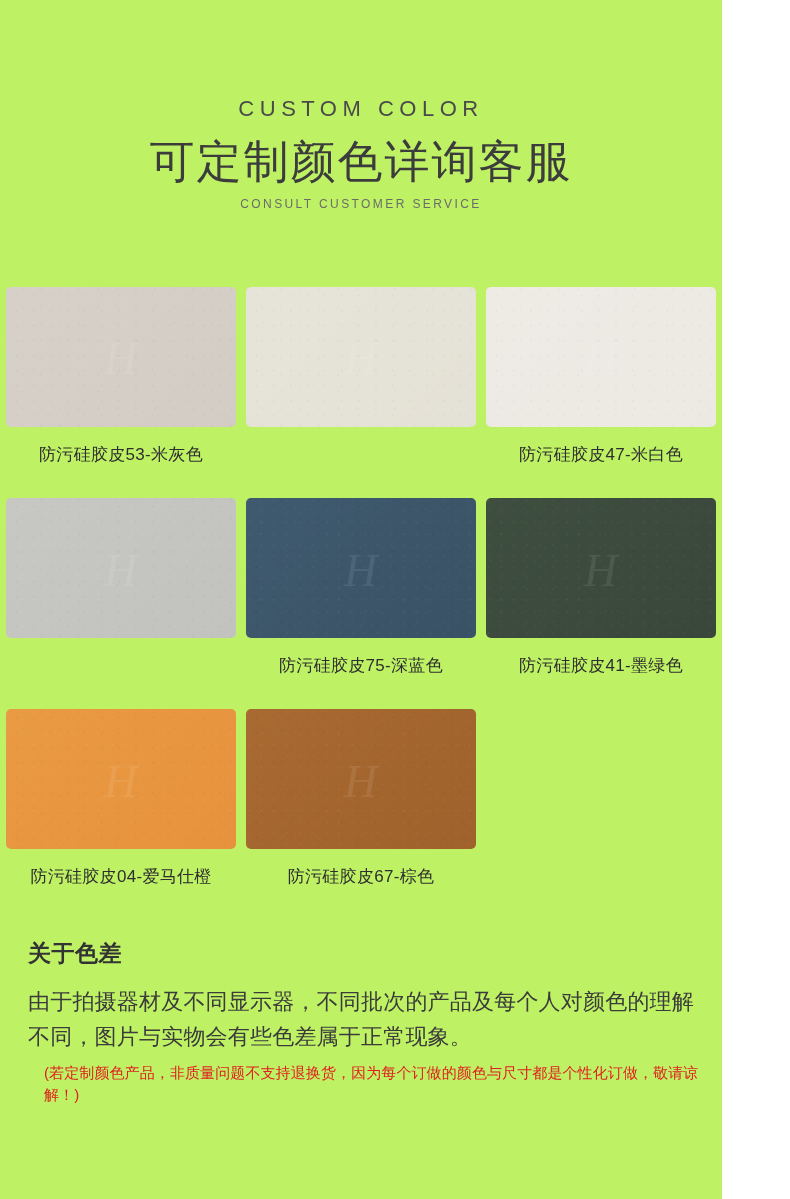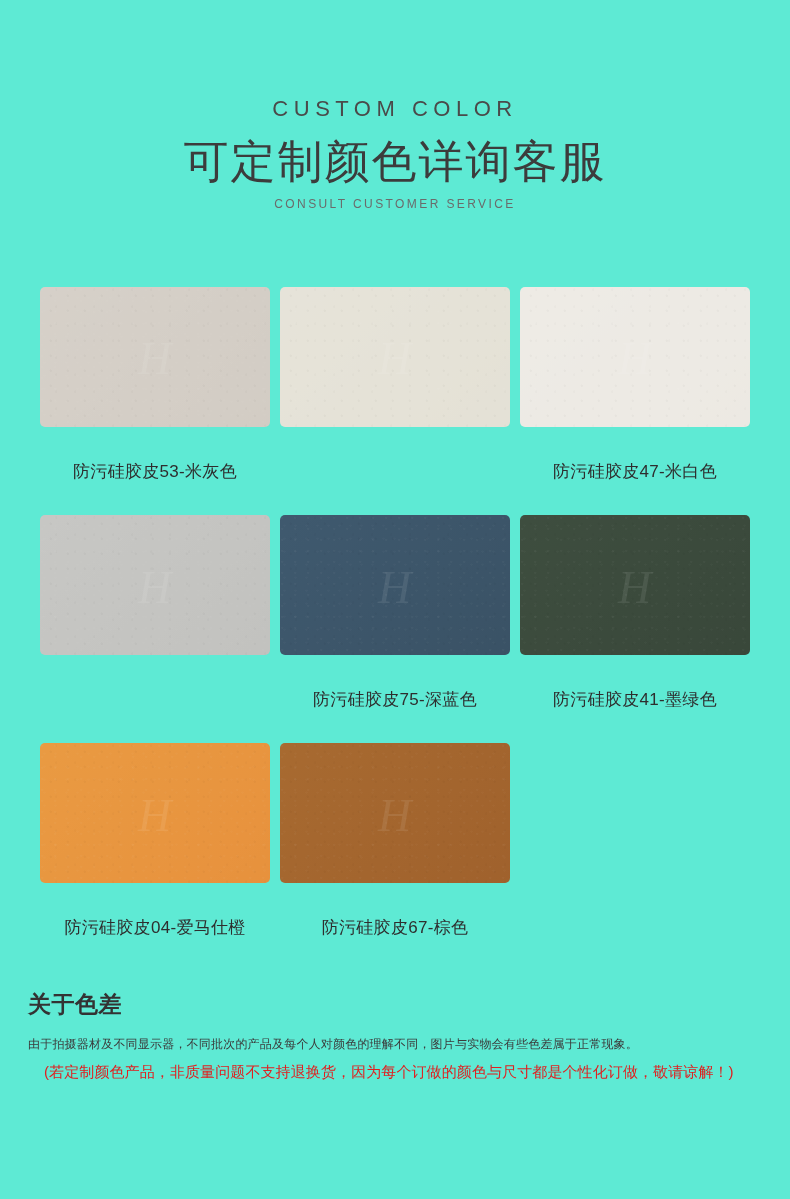--- a/index.html
+++ b/index.html
@@ -8,23 +8,23 @@
   html, body {
     width: 790px;
     height: 1199px;
     background: #ffffff;
     font-family: "Liberation Sans", "DejaVu Sans", sans-serif;
     -webkit-font-smoothing: antialiased;
   }
 
   .page {
     position: relative;
-    width: 790px;
+    width: 722px;
     height: 1199px;
-    background: #5eead4;
+    background: #bef264;
     overflow: hidden;
   }
 
   
   .header {
     padding-top: 96px;
     text-align: center;
   }
 
   .header-eyebrow {
@@ -103,21 +103,21 @@
     font-style: italic;
     font-size: 46px;
     line-height: 1;
     color: rgba(255, 255, 255, 0.085);
     letter-spacing: 1px;
     user-select: none;
     pointer-events: none;
   }
 
   .swatch-label {
-    margin-top: 34px;
+    margin-top: 17px;
     text-align: center;
     font-size: 17px;
     color: #2e2e2e;
     letter-spacing: 0.3px;
     line-height: 1.3;
   }
 
   
   .notes {
     padding: 52px 12px 0 28px;
@@ -126,21 +126,21 @@
   .notes-heading {
     font-size: 23px;
     font-weight: 700;
     color: #333333;
     letter-spacing: 0.5px;
     line-height: 1.2;
   }
 
   .notes-body {
     margin-top: 16px;
-    font-size: 12px;
+    font-size: 22px;
     color: #3b3b3b;
     line-height: 1.62;
     letter-spacing: 0.2px;
     max-width: 736px;
   }
 
   .notes-disclaimer {
     margin-top: 7px;
     font-size: 15px;
     color: #e02020;

